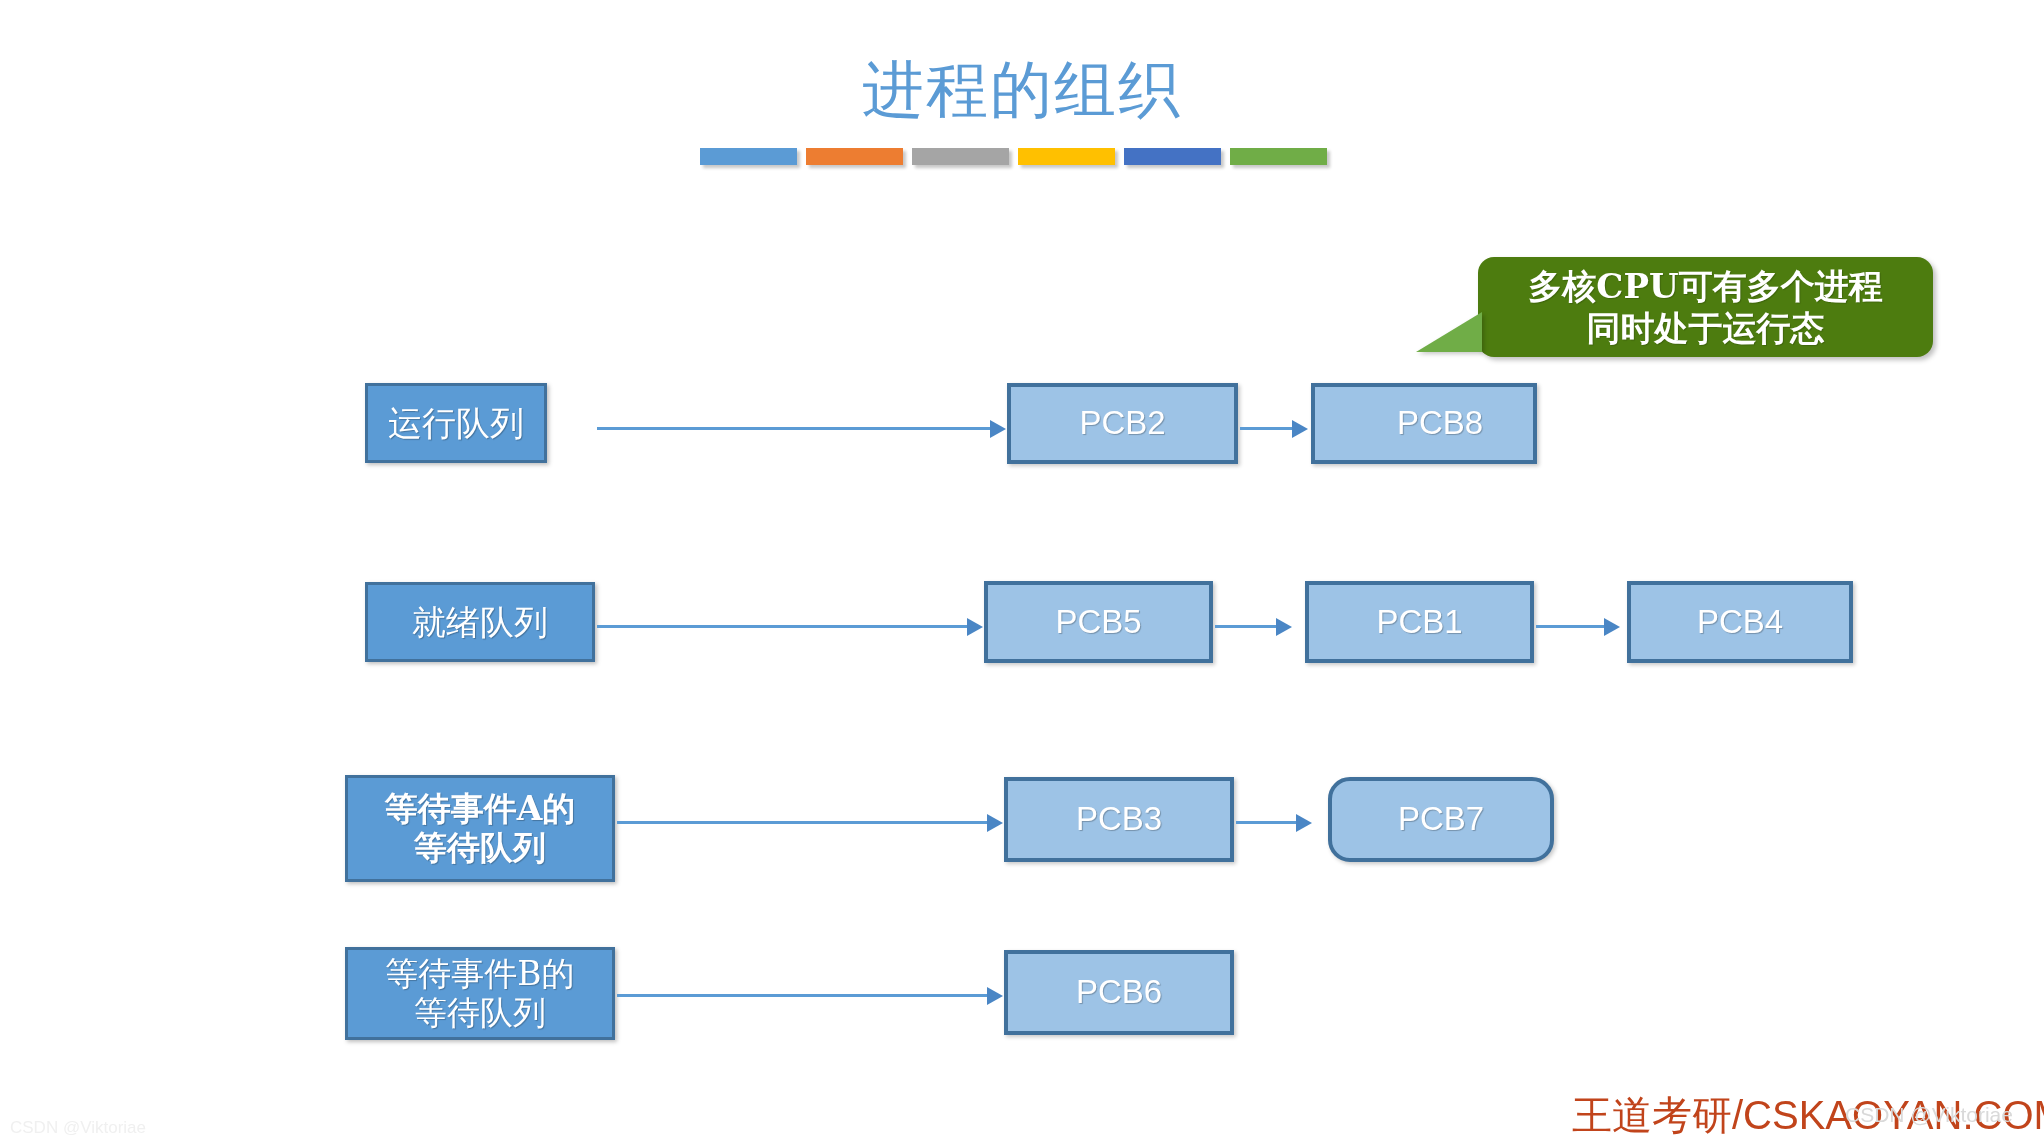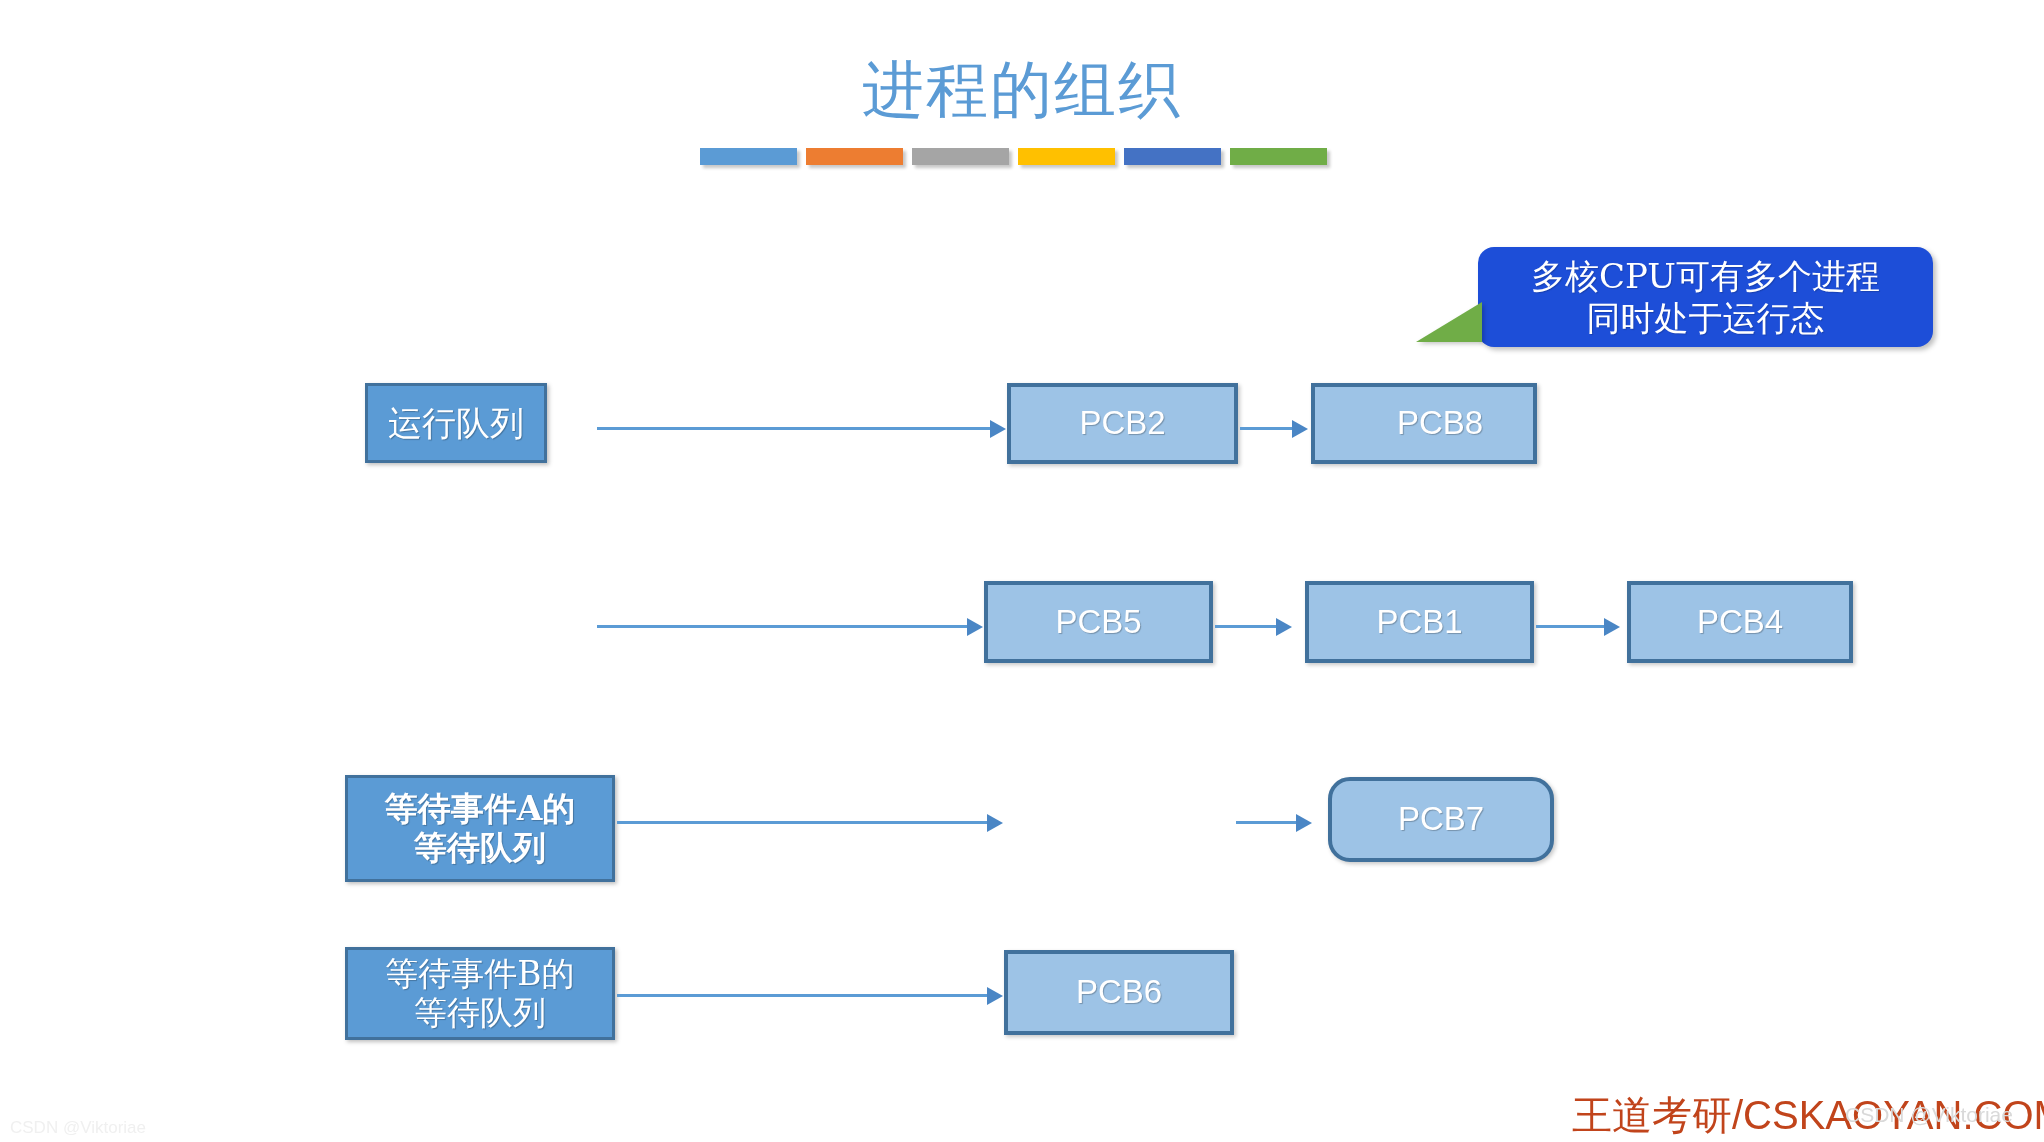--- a/index.html
+++ b/index.html
@@ -44,26 +44,27 @@
   .accent-bar {
     width: 97px;
     height: 17px;
     box-shadow: 3px 3px 3px rgba(0,0,0,0.22);
   }
 
   
   #callout {
     position: absolute;
     left: 1478px;
-    top: 247px;
+    top: 257px;
     width: 455px;
     height: 100px;
-    background: #1d4ed8;
+    background: #4d7c0f;
     border-radius: 16px;
     box-shadow: 3px 3px 5px rgba(0,0,0,0.25);
+    font-weight: bold;
   }
   #callout-text {
     position: absolute;
     left: 0; top: 0;
     width: 100%; height: 100%;
     display: flex;
     flex-direction: column;
     align-items: center;
     justify-content: center;
     color: #ffffff;
@@ -186,20 +187,21 @@
   <div class="connector" style="left:597px; top:427px; width:397px;"></div>
   <div class="arrowhead" style="left:990px; top:420px;"></div>
 
   <div class="node pcb-node" style="left:1007px; top:383px; width:231px; height:81px;">PCB2</div>
 
   <div class="connector" style="left:1240px; top:427px; width:56px;"></div>
   <div class="arrowhead" style="left:1292px; top:420px;"></div>
 
   <div class="node pcb-node" style="left:1311px; top:383px; width:226px; height:81px;padding-left:32px;">PCB8</div>
 
+  <div class="node queue-node" style="left:365px; top:582px; width:230px; height:80px;">就绪队列</div>
 
   <div class="connector" style="left:597px; top:625px; width:374px;"></div>
   <div class="arrowhead" style="left:967px; top:618px;"></div>
 
   <div class="node pcb-node" style="left:984px; top:581px; width:229px; height:82px;">PCB5</div>
 
   <div class="connector" style="left:1215px; top:625px; width:65px;"></div>
   <div class="arrowhead" style="left:1276px; top:618px;"></div>
 
   <div class="node pcb-node" style="left:1305px; top:581px; width:229px; height:82px;">PCB1</div>
@@ -208,20 +210,21 @@
   <div class="arrowhead" style="left:1604px; top:618px;"></div>
 
   <div class="node pcb-node" style="left:1627px; top:581px; width:226px; height:82px;">PCB4</div>
 
   <div class="node queue-node" style="left:345px; top:775px; width:270px; height:107px; font-size:33px;font-weight:bold;">等待事件A的
 等待队列</div>
 
   <div class="connector" style="left:617px; top:821px; width:374px;"></div>
   <div class="arrowhead" style="left:987px; top:814px;"></div>
 
+  <div class="node pcb-node" style="left:1004px; top:777px; width:230px; height:85px;">PCB3</div>
 
   <div class="connector" style="left:1236px; top:821px; width:64px;"></div>
   <div class="arrowhead" style="left:1296px; top:814px;"></div>
 
   <div class="node pcb-node" style="left:1328px; top:777px; width:226px; height:85px;border-radius:22px;">PCB7</div>
 
   <div class="node queue-node" style="left:345px; top:947px; width:270px; height:93px; font-size:33px;">等待事件B的
 等待队列</div>
 
   <div class="connector" style="left:617px; top:994px; width:374px;"></div>

